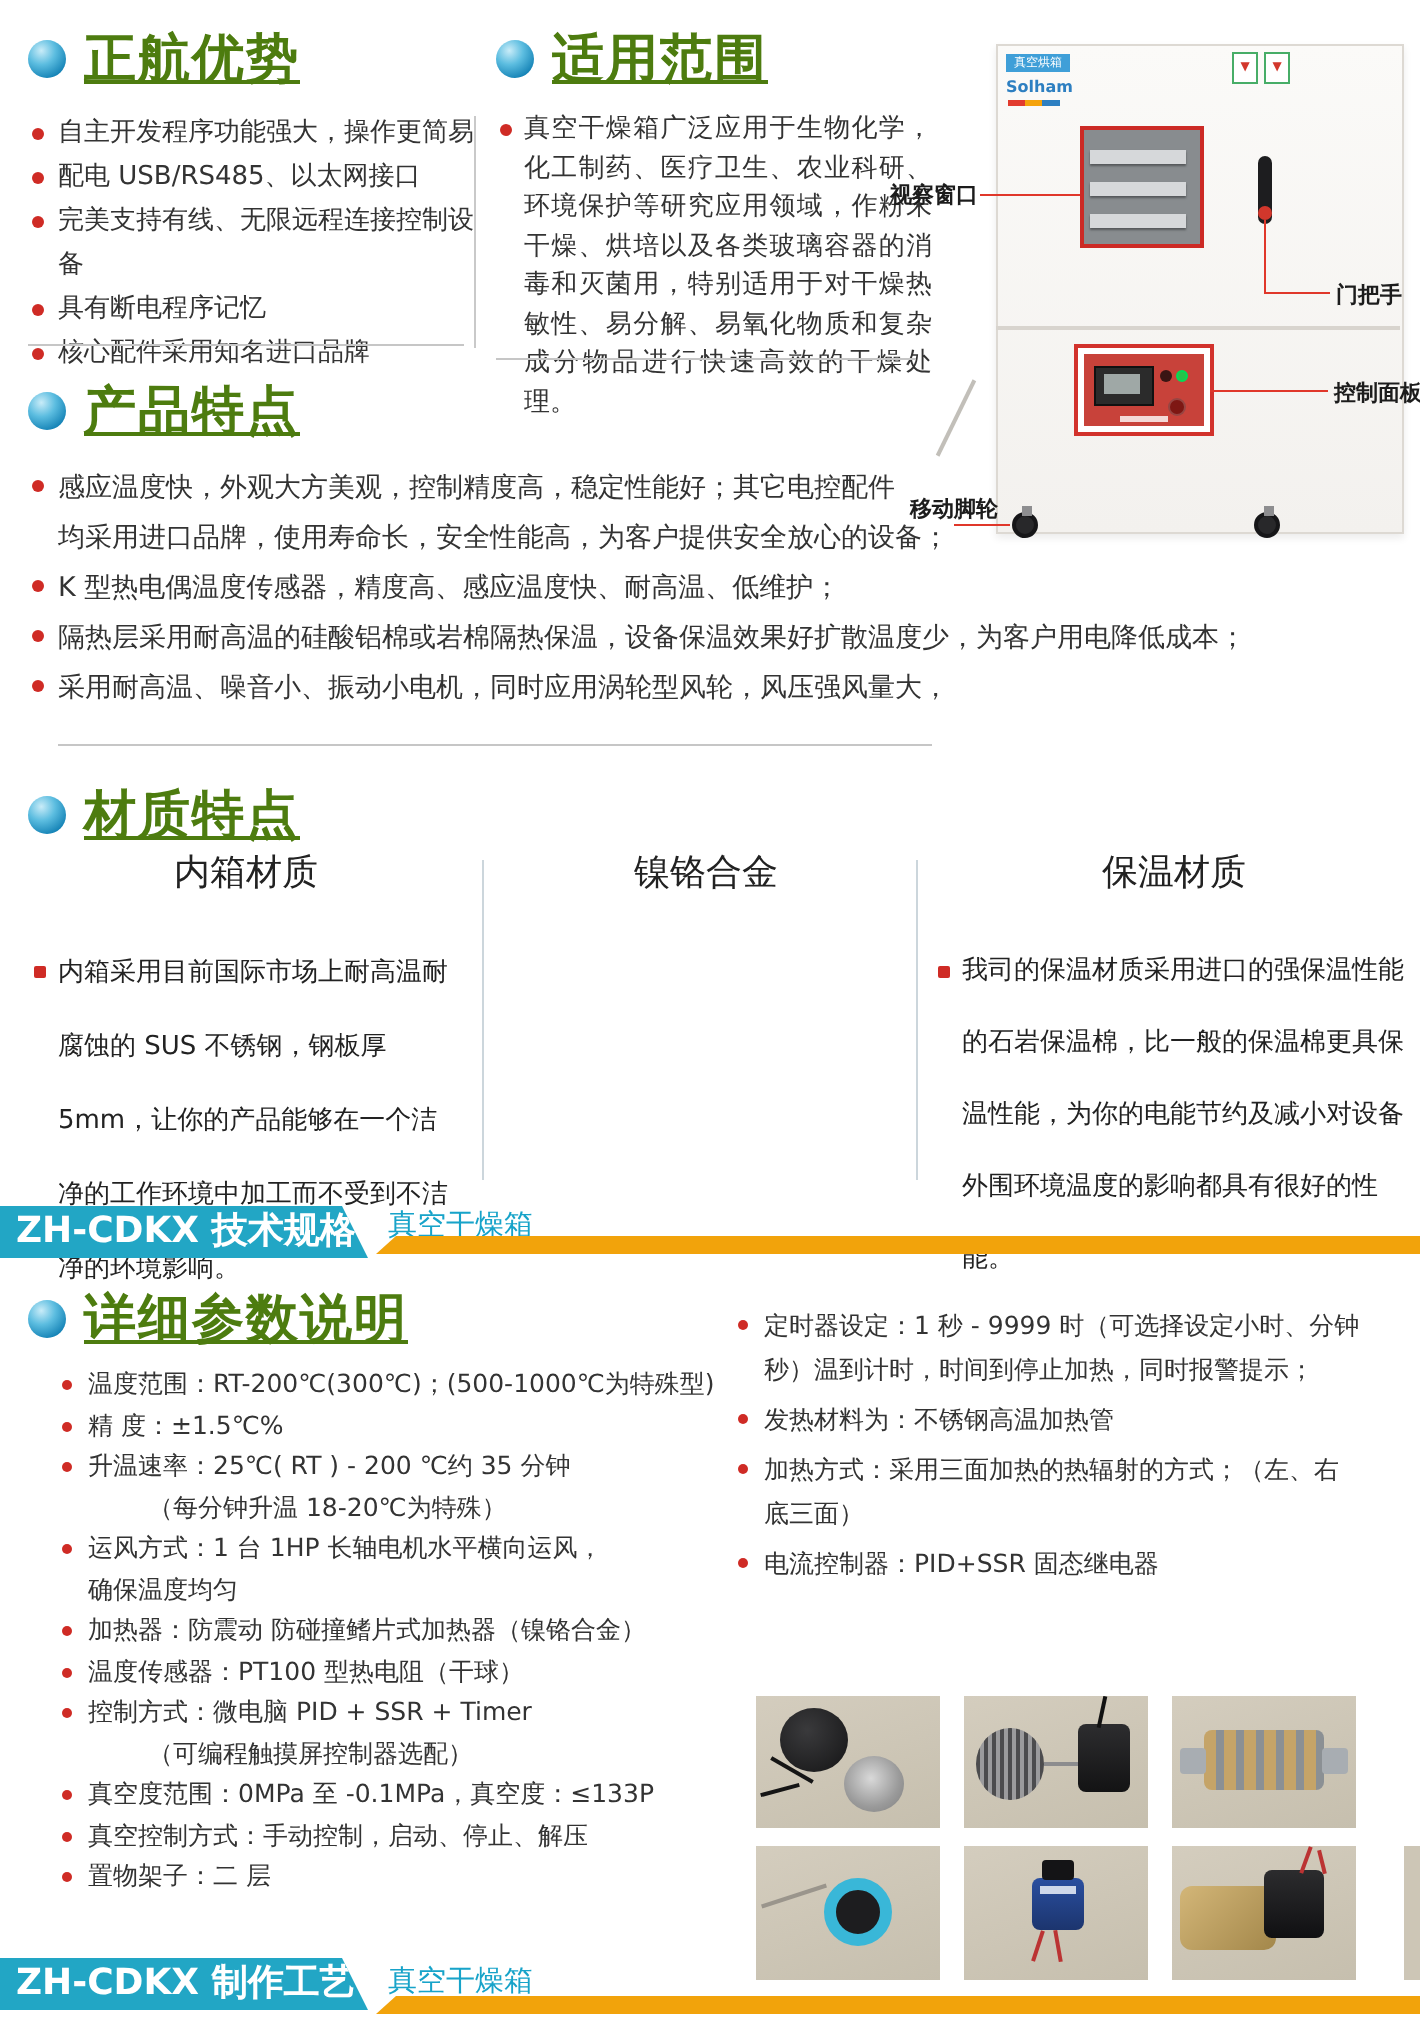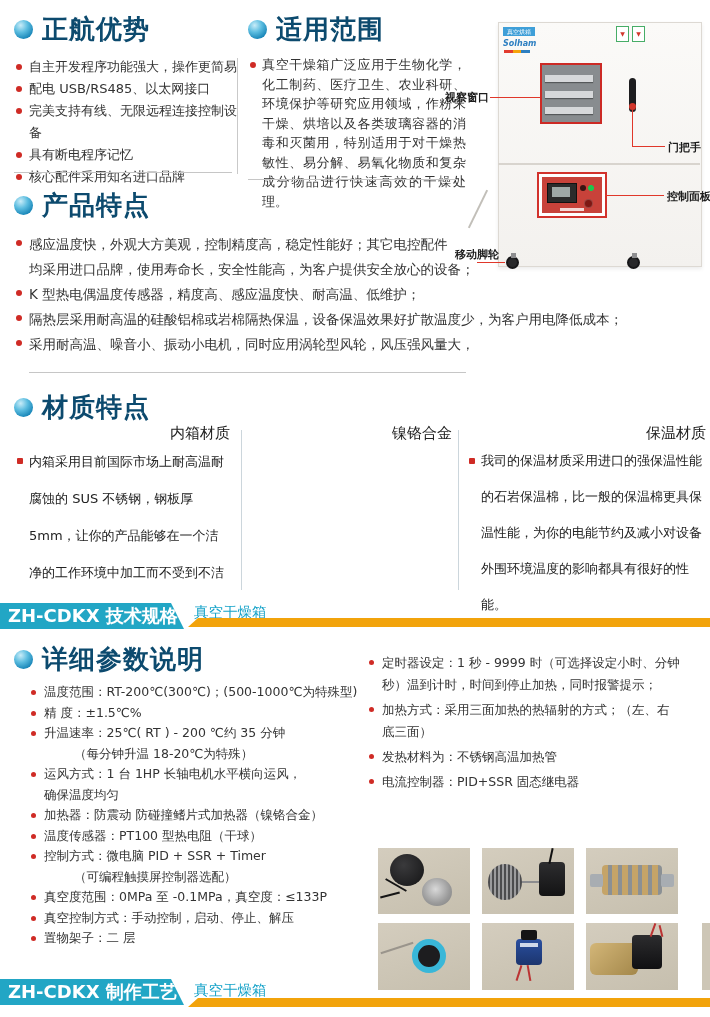--- a/index.html
+++ b/index.html
@@ -6,41 +6,41 @@
   body{
     width:710px;height:1017px;position:relative;background:#ffffff;
     font-family:"DejaVu Sans","Liberation Sans",sans-serif;color:#333;
     overflow:hidden;
   }
   .abs{position:absolute;}
   
   .sec-h{display:flex;align-items:center;gap:9px;}
   .ball{width:19px;height:19px;border-radius:50%;flex:0 0 19px;
     background:radial-gradient(circle at 35% 28%, #c9ecf8 0%, #5cbde0 38%, #1583b6 78%, #0d6d9e 100%);}
-  .sec-h .t{font-size:26px;font-weight:bold;color:#0c4a6e;letter-spacing:1px;white-space:nowrap;}
+  .sec-h .t{font-size:26px;font-weight:bold;color:#4d7c0f;letter-spacing:1px;white-space:nowrap;text-decoration:underline;}
   
   ul.dots{list-style:none;margin:0;padding:0;}
   ul.dots li{position:relative;padding-left:15px;color:#333;}
   ul.dots li::before{content:"";position:absolute;left:2px;top:8px;width:6px;height:6px;border-radius:50%;background:#cf2b25;}
   
   .hline{position:absolute;height:1px;background:#c6c6c6;}
   .vline{position:absolute;width:1px;background:#ccd6dc;}
   
   .adv{left:14px;top:12px;width:224px;}
   .adv ul{margin-top:9px;}
   .adv li{font-size:13px;line-height:22px;}
   .scope{left:248px;top:12px;width:218px;}
   .scope p{position:relative;margin:8px 0 16px;padding-left:14px;font-size:13px;line-height:19.5px;text-align:justify;}
   .scope p::before{content:"";position:absolute;left:2px;top:7px;width:6px;height:6px;border-radius:50%;background:#cf2b25;}
   
   .oven-wrap{left:420px;top:10px;width:290px;height:266px;}
   .oven-body{position:absolute;left:78px;top:12px;width:202px;height:243px;background:linear-gradient(180deg,#fbfaf8,#f3f1ee);border:1px solid #ddd9d3;box-shadow:0 2px 4px rgba(0,0,0,.08);}
   .oven-split{position:absolute;left:78px;top:153px;width:202px;height:2px;background:#d8d4ce;}
   .brand-tag{position:absolute;left:83px;top:17px;width:32px;height:9px;background:#3f9fd8;color:#fff;font-size:6px;line-height:9px;text-align:center;overflow:hidden;}
-  .brand-logo{position:absolute;left:83px;top:29px;width:36px;color:#2d7fc1;font-size:8px;font-weight:bold;font-style:italic;line-height:9px;}
+  .brand-logo{position:absolute;left:83px;top:29px;width:36px;color:#2d7fc1;font-size:8px;font-weight:bold;line-height:9px;}
   .brand-bars{position:absolute;left:84px;top:40px;width:26px;height:3px;background:linear-gradient(90deg,#e23b2e 0 33%,#f5a30b 33% 66%,#2d7fc1 66% 100%);}
   .stickers{position:absolute;left:196px;top:16px;display:flex;gap:3px;}
   .sticker{width:11px;height:14px;background:#fff;border:1px solid #47ad67;font-size:6px;color:#d2372c;text-align:center;line-height:13px;overflow:hidden;}
   .win{position:absolute;left:120px;top:53px;width:58px;height:57px;border:2px solid #cc2a25;background:#888c8f;overflow:hidden;}
   .shelf{position:absolute;left:3px;width:48px;height:7px;background:#d6d8da;box-shadow:0 1px 1px #55585a;}
   .handle{position:absolute;left:209px;top:68px;width:7px;height:34px;background:#1d1d1f;border-radius:4px;}
   .handle-dot{position:absolute;left:209px;top:93px;width:7px;height:7px;border-radius:50%;background:#d2372c;}
   .panel{position:absolute;left:117px;top:162px;width:66px;height:42px;border:2px solid #d2322c;background:#fff;padding:0;}
   .panel-in{position:absolute;left:3px;top:3px;right:3px;bottom:3px;background:#c8423a;}
   .disp{position:absolute;left:5px;top:6px;width:28px;height:18px;background:#2b2b2b;border:1px solid #111;}
@@ -57,21 +57,21 @@
   
   .feat{left:14px;top:188px;width:692px;}
   .feat ul{margin-top:9px;}
   .feat li{font-size:13.5px;line-height:25px;}
   
   .mats-h{left:14px;top:390px;}
   .mat-col{top:424px;}
   .mat-1{left:16px;width:214px;}
   .mat-2{left:254px;width:198px;}
   .mat-3{left:468px;width:238px;}
-  .mat-h{text-align:right;font-size:15px;color:#222;margin:0 0 0;}
+  .mat-h{text-align:center;font-size:18px;color:#222;margin:0 0 20px;}
   .mat-p{position:relative;padding-left:13px;font-size:13px;color:#222;margin:0;}
   .mat-p::before{content:"";position:absolute;left:1px;width:6px;height:6px;background:#cf2b25;border-radius:1px;}
   .mat-1 .mat-p{line-height:37px;} .mat-1 .mat-p::before{top:15px;}
   .mat-2 .mat-p{line-height:29px;} .mat-2 .mat-p::before{top:11px;}
   .mat-3 .mat-p{line-height:36px;} .mat-3 .mat-p::before{top:15px;}
   
   .flag{position:absolute;left:0;width:184px;height:26px;background:#22a6c5;color:#fff;
     font-size:18px;font-weight:bold;line-height:26px;padding-left:8px;box-sizing:border-box;white-space:nowrap;
     clip-path:polygon(0 0, calc(100% - 13px) 0, 100% 100%, 0 100%);}
   .btag{position:absolute;left:194px;font-size:14.5px;color:#17a3c9;white-space:nowrap;}
@@ -212,22 +212,22 @@
   <li><span>运风方式：1 台 1HP 长轴电机水平横向运风，</span><span class="cont">确保温度均匀</span></li>
   <li>加热器：防震动 防碰撞鳍片式加热器（镍铬合金）</li>
   <li>温度传感器：PT100 型热电阻（干球）</li>
   <li><span>控制方式：微电脑 PID + SSR + Timer</span><span class="cont ind">（可编程触摸屏控制器选配）</span></li>
   <li>真空度范围：0MPa 至 -0.1MPa，真空度：≤133P</li>
   <li>真空控制方式：手动控制，启动、停止、解压</li>
   <li>置物架子：二 层</li>
 </ul>
 <ul class="abs pcol pright">
   <li><span>定时器设定：1 秒 - 9999 时（可选择设定小时、分钟</span><span class="cont">秒）温到计时，时间到停止加热，同时报警提示；</span></li>
+  <li>发热材料为：不锈钢高温加热管</li>
   <li><span>加热方式：采用三面加热的热辐射的方式；（左、右</span><span class="cont">底三面）</span></li>
-  <li>发热材料为：不锈钢高温加热管</li>
   <li>电流控制器：PID+SSR 固态继电器</li>
 </ul>
 
 <div class="tile" style="left:378px;top:848px">
   <div class="shape" style="left:12px;top:6px;width:34px;height:32px;border-radius:50%;background:radial-gradient(circle at 40% 35%,#3a3a3c,#141415)"></div>
   <div class="shape" style="left:44px;top:30px;width:30px;height:28px;border-radius:50%;background:radial-gradient(circle at 45% 40%,#d9d9d9,#9a9a9a 60%,#7d7d7d)"></div>
   <div class="shape" style="left:6px;top:36px;width:24px;height:2px;background:#151515;transform:rotate(30deg)"></div>
   <div class="shape" style="left:2px;top:46px;width:20px;height:2px;background:#151515;transform:rotate(-15deg)"></div>
 </div>
 <div class="tile" style="left:482px;top:848px">

